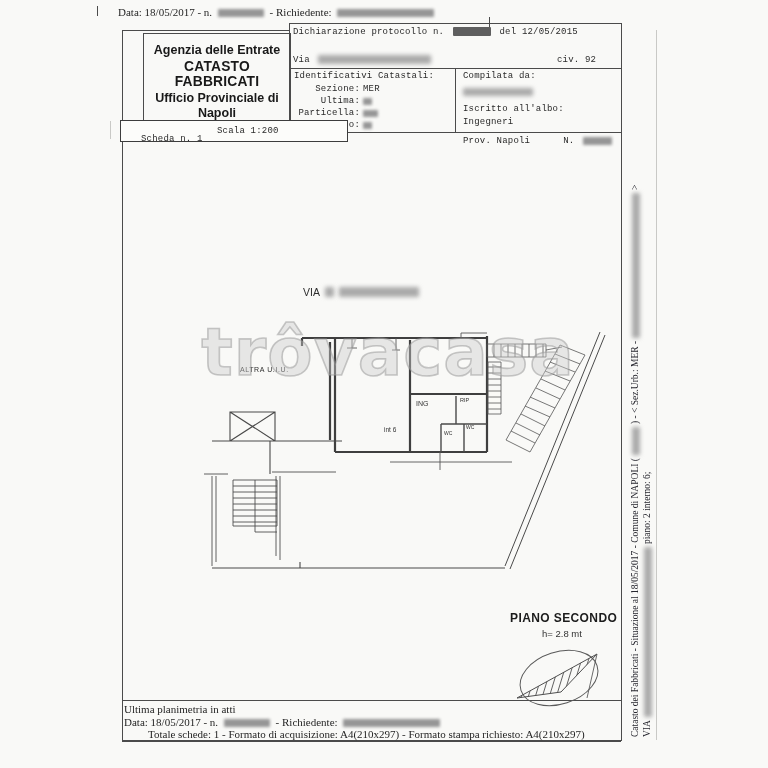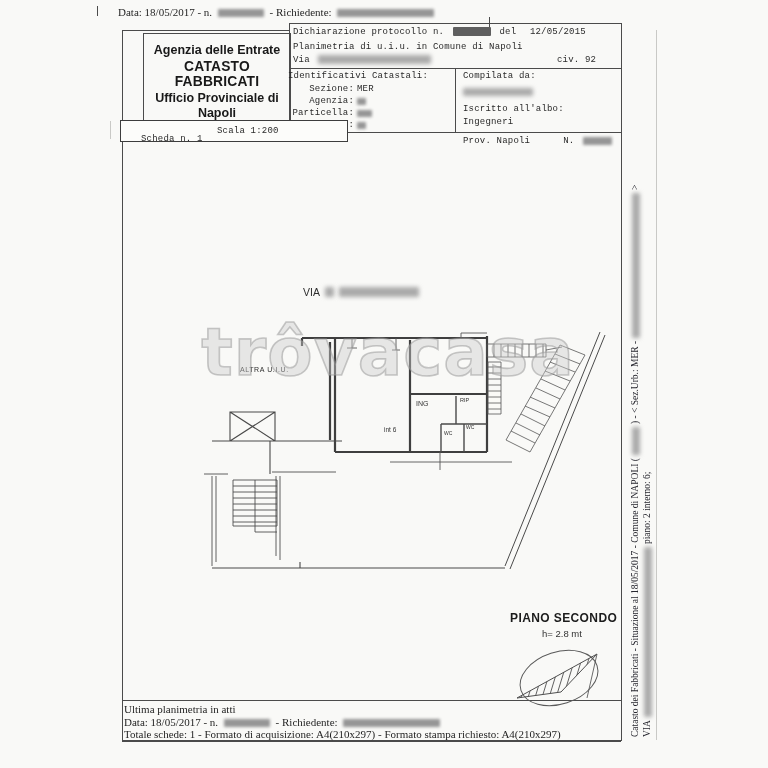--- a/index.html
+++ b/index.html
@@ -21,21 +21,21 @@
   .serif-s{font-size:11px;color:#1f1f1f;white-space:nowrap;}
   .office-box{position:absolute;left:143px;top:33px;width:146px;height:91px;border:1.2px solid #4b4b4b;
               text-align:center;font-family:"Liberation Sans", sans-serif;font-weight:bold;color:#191919;}
   .office-box .l1{font-size:12.5px;margin-top:9px;}
   .office-box .l2{font-size:13.8px;margin-top:2px;letter-spacing:.2px;}
   .office-box .l3{font-size:12.5px;margin-top:2px;}
   .office-box .l4{font-size:12.5px;margin-top:1px;}
   .scheda-box{position:absolute;left:120px;top:120px;width:226px;height:20px;border:1.5px solid #3d3d3d;
               background:#fcfcfa;z-index:3;}
   .scheda-box span{position:absolute;top:4px;}
-  .id-grid{position:absolute;left:288px;top:70px;width:160px;}
+  .id-grid{position:absolute;left:294px;top:70px;width:160px;}
   .id-grid .row{display:grid;grid-template-columns:66px auto;column-gap:3px;height:12px;align-items:center;}
   .id-grid .lab{text-align:right;}
   .compiler{position:absolute;left:463px;top:70px;width:152px;}
   .plan-label{position:absolute;font-family:"Liberation Sans", sans-serif;color:#333;white-space:nowrap;z-index:2;}
   .watermark{position:absolute;left:168px;top:314px;width:440px;text-align:center;z-index:5;pointer-events:none;
              font-family:"DejaVu Sans", sans-serif;font-weight:bold;font-size:66px;letter-spacing:1px;
              color:rgba(205,205,205,0.42);-webkit-text-stroke:1.6px rgba(150,150,150,0.5);}
   .piano{position:absolute;left:510px;top:611px;font-family:"Liberation Sans", sans-serif;z-index:2;}
   .piano .t{font-weight:bold;font-size:12px;letter-spacing:.4px;color:#1c1c1c;}
   .piano .h{font-size:9.5px;color:#333;margin-top:3px;padding-left:32px;}
@@ -78,37 +78,36 @@
     <div class="l1">Agenzia delle Entrate</div>
     <div class="l2">CATASTO FABBRICATI</div>
     <div class="l3">Ufficio Provinciale di</div>
     <div class="l4">Napoli</div>
   </div>
 
   <div class="abs mono" style="left:293px;top:26px;">
     <span>Dichiarazione protocollo n.</span>
     <span class="redact dark" style="width:38px;"></span>
     <span>del</span>
-    <span style="margin-left:8px;">12/05/2015</span>
-  </div>
-  <div class="abs mono" style="left:293px;top:41px;">Planimetria di u.i.u. in Comune di Napoli</div>
+    <span style="">12/05/2015</span>
+  </div>
   <div class="abs mono" style="left:293px;top:54px;">
     <span>Via</span>
     <span class="redact lighter" style="width:113px;height:9px;"></span>
   </div>
   <div class="abs mono" style="left:557px;top:54px;">civ. 92</div>
 
   <div class="id-grid mono">
     <div style="height:13px;">Identificativi Catastali:</div>
     <div class="row">
       <span class="lab">Sezione:</span>
       <span>MER</span>
     </div>
     <div class="row">
-      <span class="lab">Agenzia:</span>
+      <span class="lab">Ultima:</span>
       <span class="redact" style="width:9px;height:7px;margin:0;"></span>
     </div>
     <div class="row">
       <span class="lab">Particella:</span>
       <span class="redact" style="width:15px;height:7px;margin:0;"></span>
     </div>
     <div class="row">
       <span class="lab">Subalterno:</span>
       <span class="redact" style="width:9px;height:7px;margin:0;"></span>
     </div>
@@ -207,21 +206,21 @@
 
   <div class="watermark">trôvacasa</div>
 
   <div class="footer-block serif-s" style="top:703px;">Ultima planimetria in atti</div>
   <div class="footer-block serif-s" style="top:716px;">
     <span>Data: 18/05/2017 - n.</span>
     <span class="redact" style="width:46px;"></span>
     <span>- Richiedente:</span>
     <span class="redact" style="width:97px;"></span>
   </div>
-  <div class="footer-block serif-s" style="top:728px;">Totale schede: 1 - Formato di acquisizione: A4(210x297)  - Formato stampa richiesto: A4(210x297)</div>
+  <div class="footer-block serif-s" style="top:728px;padding-left:24px;">Totale schede: 1 - Formato di acquisizione: A4(210x297)  - Formato stampa richiesto: A4(210x297)</div>
 
   <div class="side-strip">
     <div class="row">
       <span>Catasto dei Fabbricati - Situazione al 18/05/2017 - Comune di NAPOLI (</span><span class="redact lighter" style="width:28px;"></span><span>) - &lt; Sez.Urb.: MER -</span><span class="redact lighter" style="width:145px;"></span><span>&gt;</span>
     </div>
     <div class="row">
       <span>VIA</span><span class="redact lighter" style="width:170px;"></span><span>piano: 2 interno: 6;</span>
     </div>
   </div>
 

